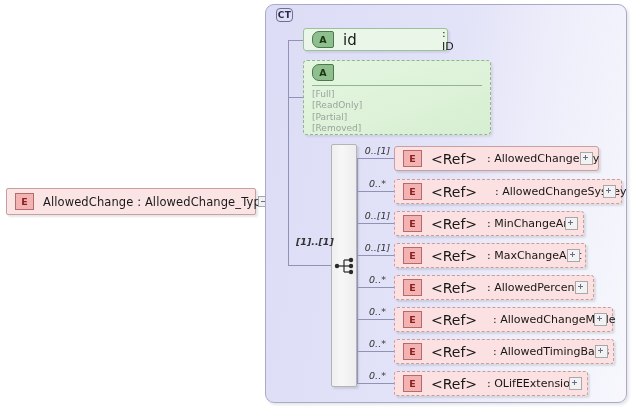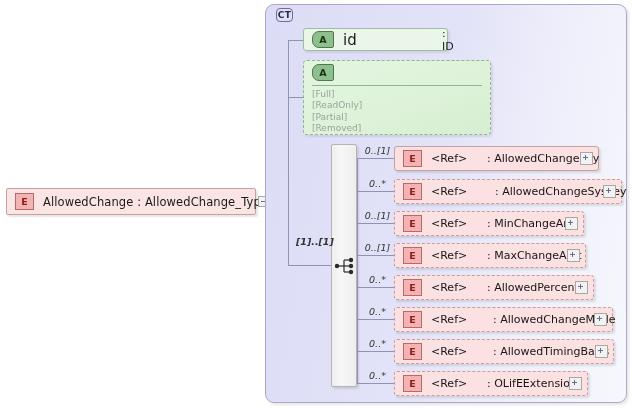--- a/index.html
+++ b/index.html
@@ -200,21 +200,21 @@
     height: 25px;
     background: #fbe1e1;
     border: 1px dashed #c79d9d;
     border-radius: 3px;
     display: flex;
     align-items: center;
     box-shadow: 2px 2px 2px rgba(0,0,0,0.10);
   }
   .ref-row.solid { border-style: solid; border-color: #c8a0a0; }
   .ref-row .ref-kw {
-    font-size: 11px; color: #161616; margin-left: 9px; white-space: nowrap;
+    font-size: 14px; color: #161616; margin-left: 9px; white-space: nowrap;
   }
   .ref-row .ref-ty {
     font-size: 11px; color: #161616; position: absolute; white-space: nowrap;
   }
   .ref-row .expander { position: absolute; right: 5px; }
 
   .card {
     position: absolute;
     font-size: 9.5px;
     font-style: italic;

